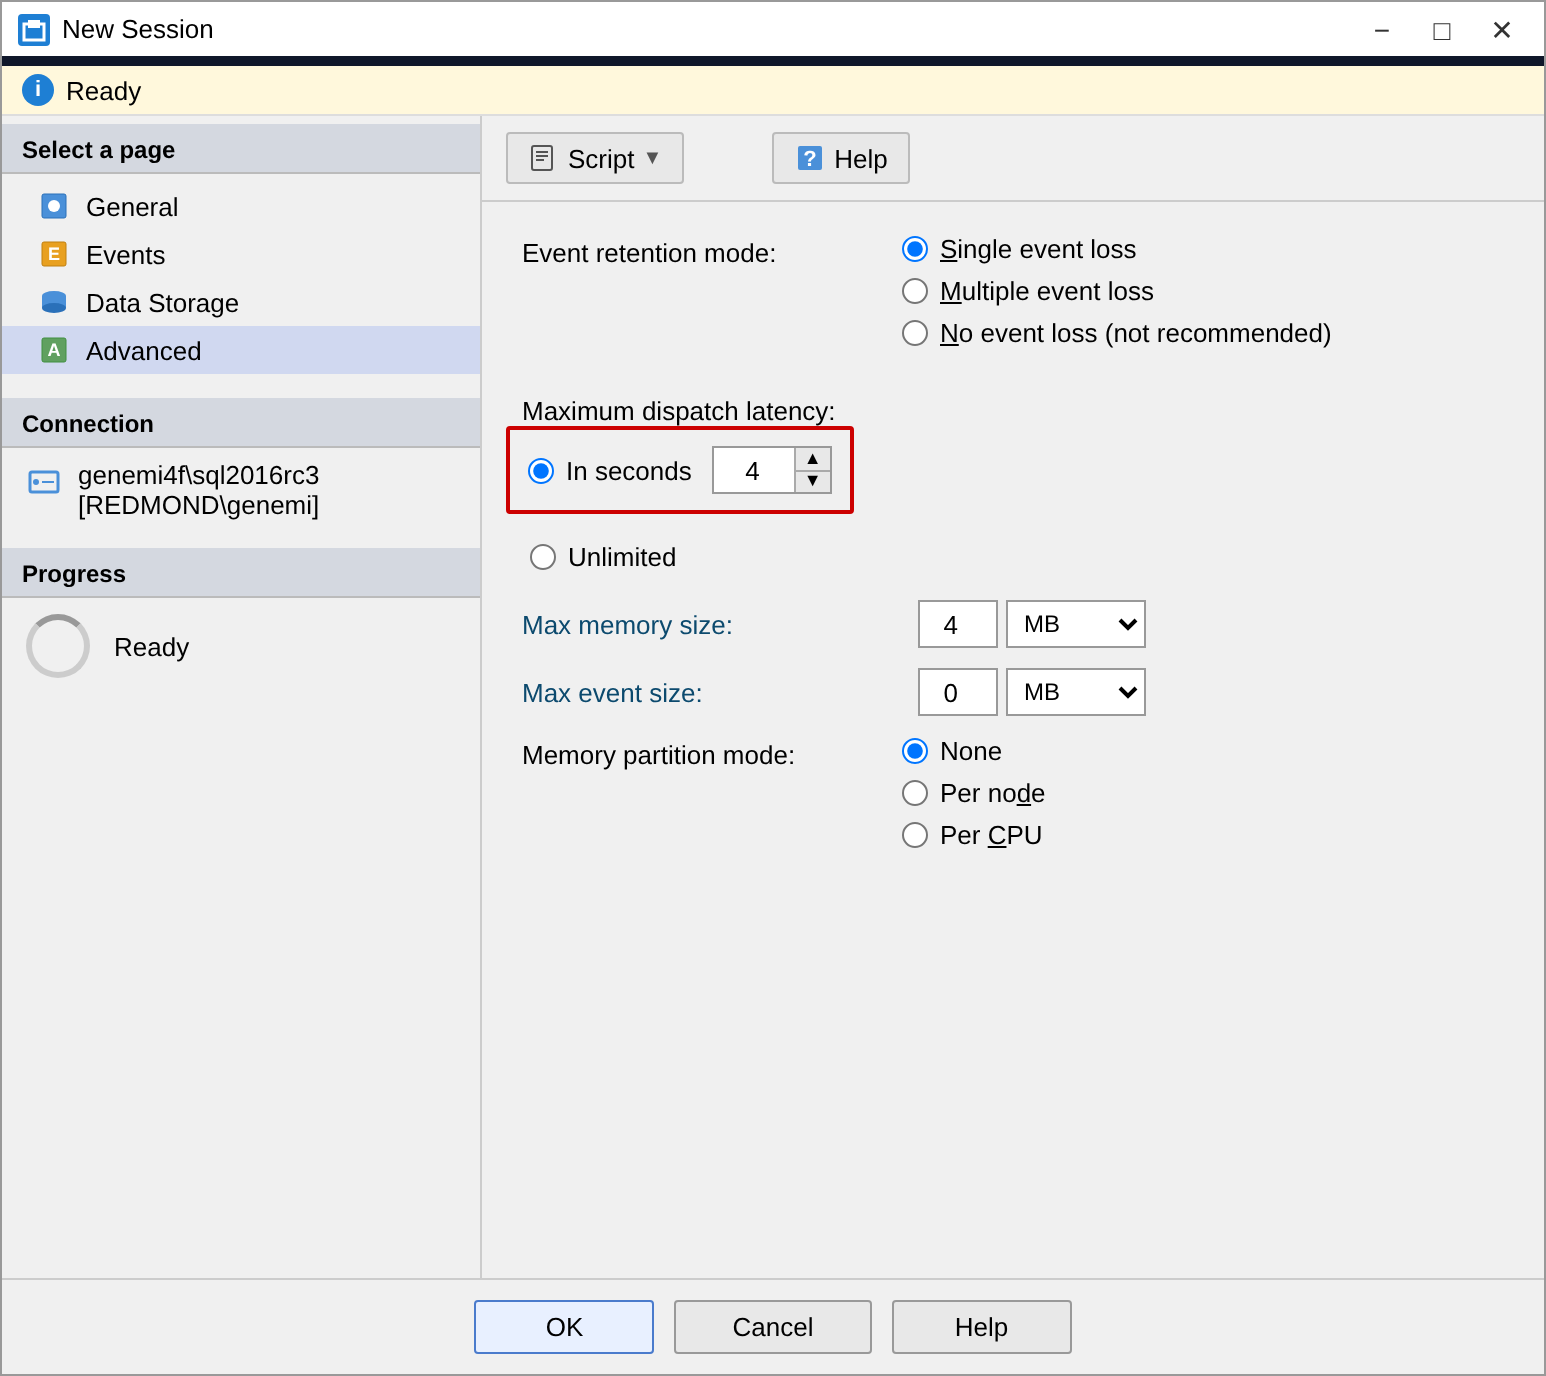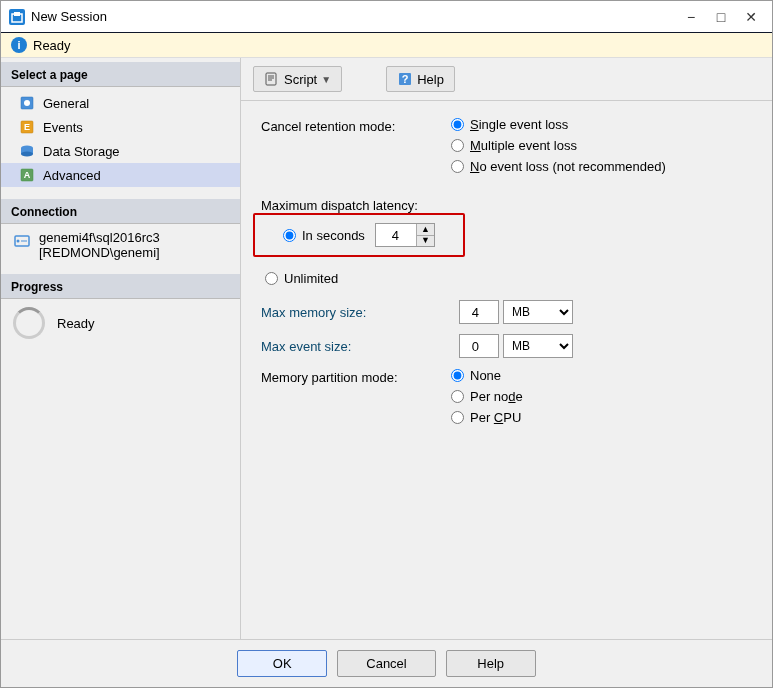--- a/index.html
+++ b/index.html
@@ -15,21 +15,21 @@
       flex-direction: column;
     }
 
     .title-bar {
       background: #ffffff;
       height: 32px;
       display: flex;
       align-items: center;
       justify-content: space-between;
       padding: 0 8px;
-      border-bottom: 1px solid #0f172a;
+      border-bottom: 5px solid #0f172a;
     }
 
     .title-bar-left {
       display: flex;
       align-items: center;
       gap: 6px;
     }
 
     .title-icon {
       width: 16px;
@@ -250,21 +250,21 @@
     }
 
     .radio-option input[type="radio"] {
       cursor: pointer;
     }
 
     
     .highlighted-row {
       border: 2px solid #cc0000;
       border-radius: 2px;
-      padding: 8px 28px;
+      padding: 8px 9px;
       margin: 0 -8px 14px -8px;
       display: flex;
       align-items: center;
       gap: 16px;
     }
 
     .highlighted-controls {
       display: flex;
       align-items: center;
       gap: 10px;
@@ -499,21 +499,21 @@
             <rect x="2" y="2" width="12" height="12" rx="1" fill="#4a90d9"></rect>
             <text x="8" y="12" text-anchor="middle" fill="white" font-size="11" font-weight="bold">?</text>
           </svg>
           <span>Help</span>
         </button>
       </div>
 
       <div class="form-area">
 
         <div class="form-row">
-          <div class="form-label">Cancel retention mode:</div>
+          <div class="form-label">Event retention mode:</div>
           <div class="form-controls">
             <label class="radio-option">
               <input type="radio" name="retention" value="single" checked="" style="">
               <span><span class="underline-char">S</span>ingle event loss</span>
             </label>
             <label class="radio-option">
               <input type="radio" name="retention" value="multiple" style="">
               <span><span class="underline-char">M</span>ultiple event loss</span>
             </label>
             <label class="radio-option">

